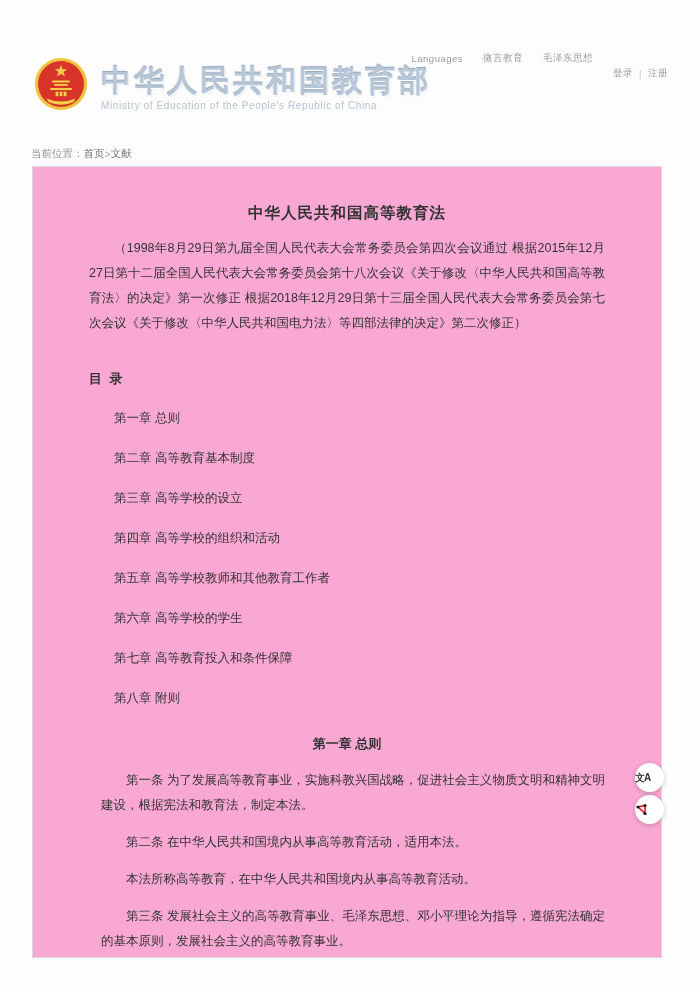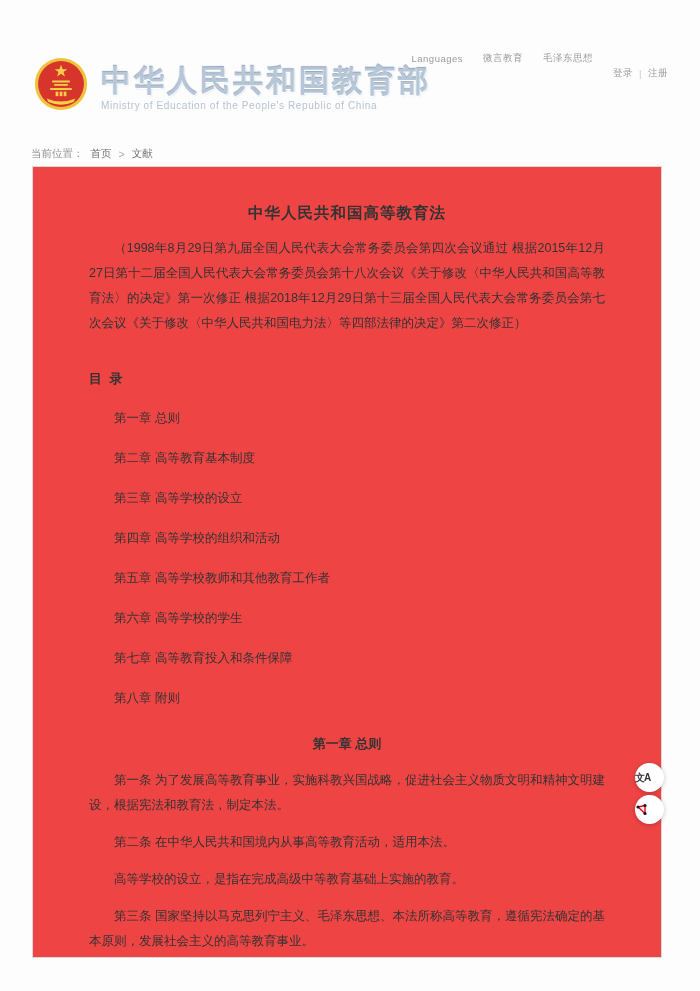--- a/index.html
+++ b/index.html
@@ -30,28 +30,28 @@
     color:#b7c6d7;
     text-shadow:0 1px 0 #ffffff,0 -1px 1px #8fa3b8,1px 1px 2px #dde6ee;
     line-height:1.1;
   }
   .site-subtitle{
     margin-top:3px;font-size:10px;color:#b6c3d1;letter-spacing:.6px;
   }
   
   .breadcrumb{
     position:absolute;top:147px;left:31px;
-    font-size:10.5px;color:#8e8e8e;display:flex;gap:7px;align-items:center;
+    font-size:10.5px;color:#8e8e8e;display:flex;align-items:center;
   }
   .breadcrumb a{color:#6f6f6f;text-decoration:none;cursor:pointer;}
   .breadcrumb .sep{color:#aaa;}
   
   .card{
     position:absolute;left:32px;top:166px;width:630px;height:792px;
-    background:#ef4444;border:1px solid #d9d9d9;box-sizing:border-box;
+    background:#f9a8d4;border:1px solid #d9d9d9;box-sizing:border-box;
     padding:36px 56px 0 56px;
   }
   .doc-title{
     text-align:center;font-size:15.5px;font-weight:bold;color:#333;
     letter-spacing:1px;
   }
   .doc-intro{
     margin-top:12px;font-size:12.5px;line-height:25px;color:#333;
     text-indent:2em;text-align:justify;
   }
@@ -60,21 +60,21 @@
     line-height:25px;letter-spacing:2px;
   }
   .toc-item{
     margin-top:15px;padding-left:2em;font-size:12.5px;color:#333;line-height:25px;
   }
   .chapter-title{
     margin-top:20px;text-align:center;font-size:13px;font-weight:bold;color:#333;
     line-height:25px;
   }
   .doc-para{
-    margin:12px 0 0 0;font-size:12.5px;line-height:25px;color:#333;
+    margin:12px 0 0 12px;font-size:12.5px;line-height:25px;color:#333;
     text-indent:2em;text-align:justify;
   }
   
   .float-tools{position:absolute;left:635px;top:763px;width:30px;}
   .float-btn{
     width:29px;height:29px;border-radius:50%;background:#fff;
     box-shadow:0 1px 5px rgba(0,0,0,.22);
     display:flex;align-items:center;justify-content:flex-start;
     margin-bottom:3px;cursor:pointer;
   }
@@ -135,22 +135,22 @@
   <div class="toc-item">第四章 高等学校的组织和活动</div>
   <div class="toc-item">第五章 高等学校教师和其他教育工作者</div>
   <div class="toc-item">第六章 高等学校的学生</div>
   <div class="toc-item">第七章 高等教育投入和条件保障</div>
   <div class="toc-item">第八章 附则</div>
 
   <div class="chapter-title">第一章 总则</div>
 
   <p class="doc-para">第一条 为了发展高等教育事业，实施科教兴国战略，促进社会主义物质文明和精神文明建设，根据宪法和教育法，制定本法。</p>
   <p class="doc-para">第二条 在中华人民共和国境内从事高等教育活动，适用本法。</p>
-  <p class="doc-para">高等学校的设立，是指在完成高级中等教育基础上实施的教育。</p>
-  <p class="doc-para">第三条 国家坚持以马克思列宁主义、毛泽东思想、本法所称高等教育，遵循宪法确定的基本原则，发展社会主义的高等教育事业。</p>
+  <p class="doc-para">本法所称高等教育，在中华人民共和国境内从事高等教育活动。</p>
+  <p class="doc-para">第三条 发展社会主义的高等教育事业、毛泽东思想、邓小平理论为指导，遵循宪法确定的基本原则，发展社会主义的高等教育事业。</p>
 </div>
 
 <div class="float-tools">
   <div class="float-btn">
     <span class="translate-glyph">文A</span>
   </div>
   <div class="float-btn">
     <svg width="13" height="13" viewBox="0 0 13 13">
       <line x1="3" y1="4" x2="10" y2="2.5" stroke="#e60012" stroke-width="1.4"></line>
       <line x1="3" y1="4" x2="10" y2="10.5" stroke="#e60012" stroke-width="1.4"></line>

